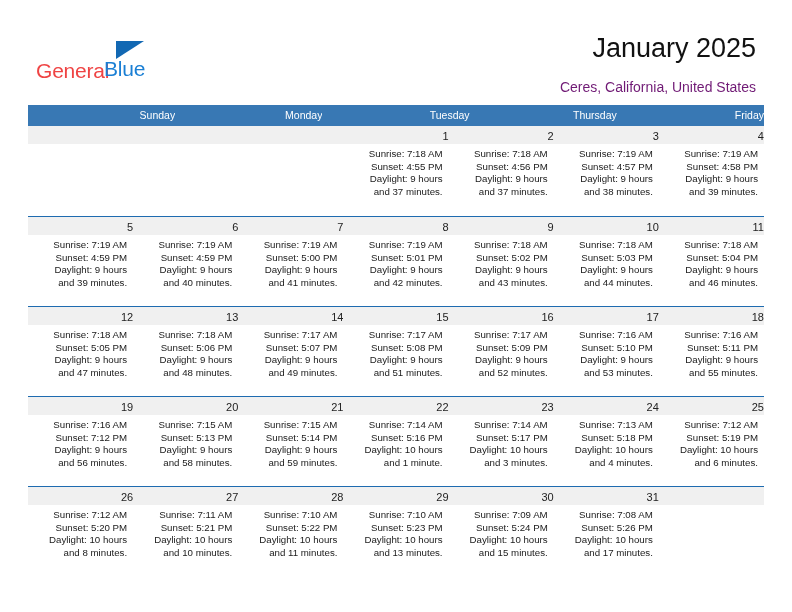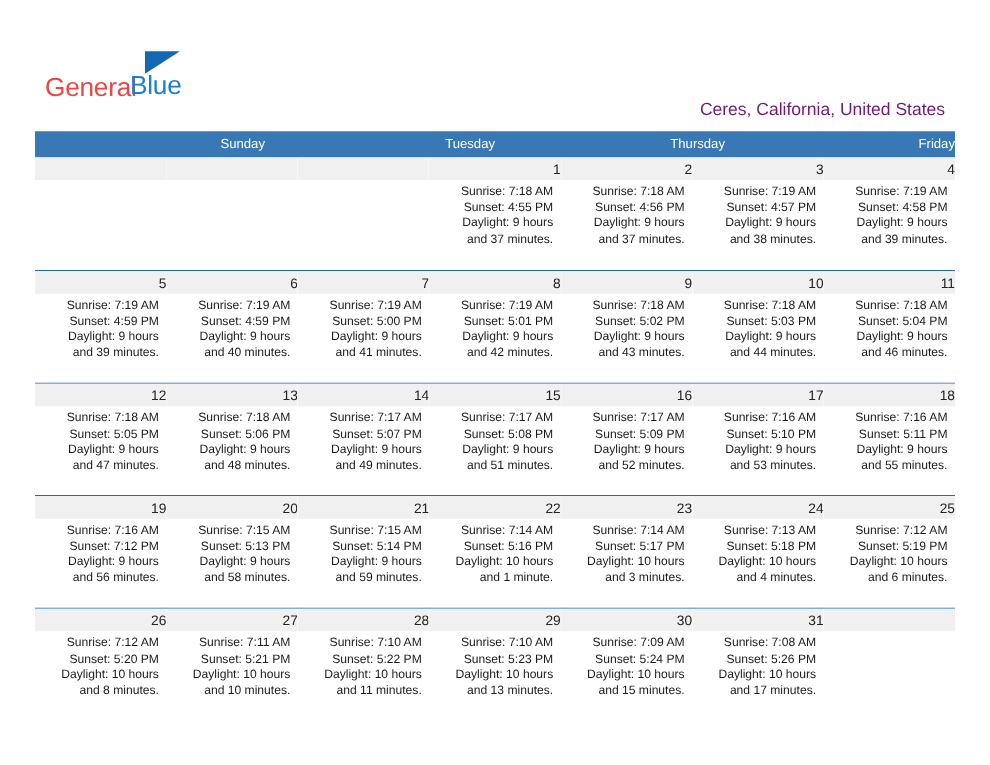--- a/index.html
+++ b/index.html
@@ -149,26 +149,28 @@
 <div class="page">
 
   <div class="topbar">
 
     <div class="logo">
       <span class="logo-general">General</span>
       <span class="logo-tri"></span>
       <span class="logo-blue">Blue</span>
     </div>
 
+    <div class="title">January 2025</div>
     <div class="subtitle">Ceres, California, United States</div>
   </div>
 
   <div class="calendar">
     <div class="cal-head" id="cal-head">
         <div class="hcell">Sunday</div>
+        <div class="hcell">Monday</div>
         <div class="hcell">Tuesday</div>
         <div class="hcell">Thursday</div>
         <div class="hcell">Friday</div>
       </div>
     <div id="cal-body">
         <div class="week">
           <div class="cell empty">
             <div class="daynum-band"><span class="daynum"></span></div>
           </div>
           <div class="cell empty">

